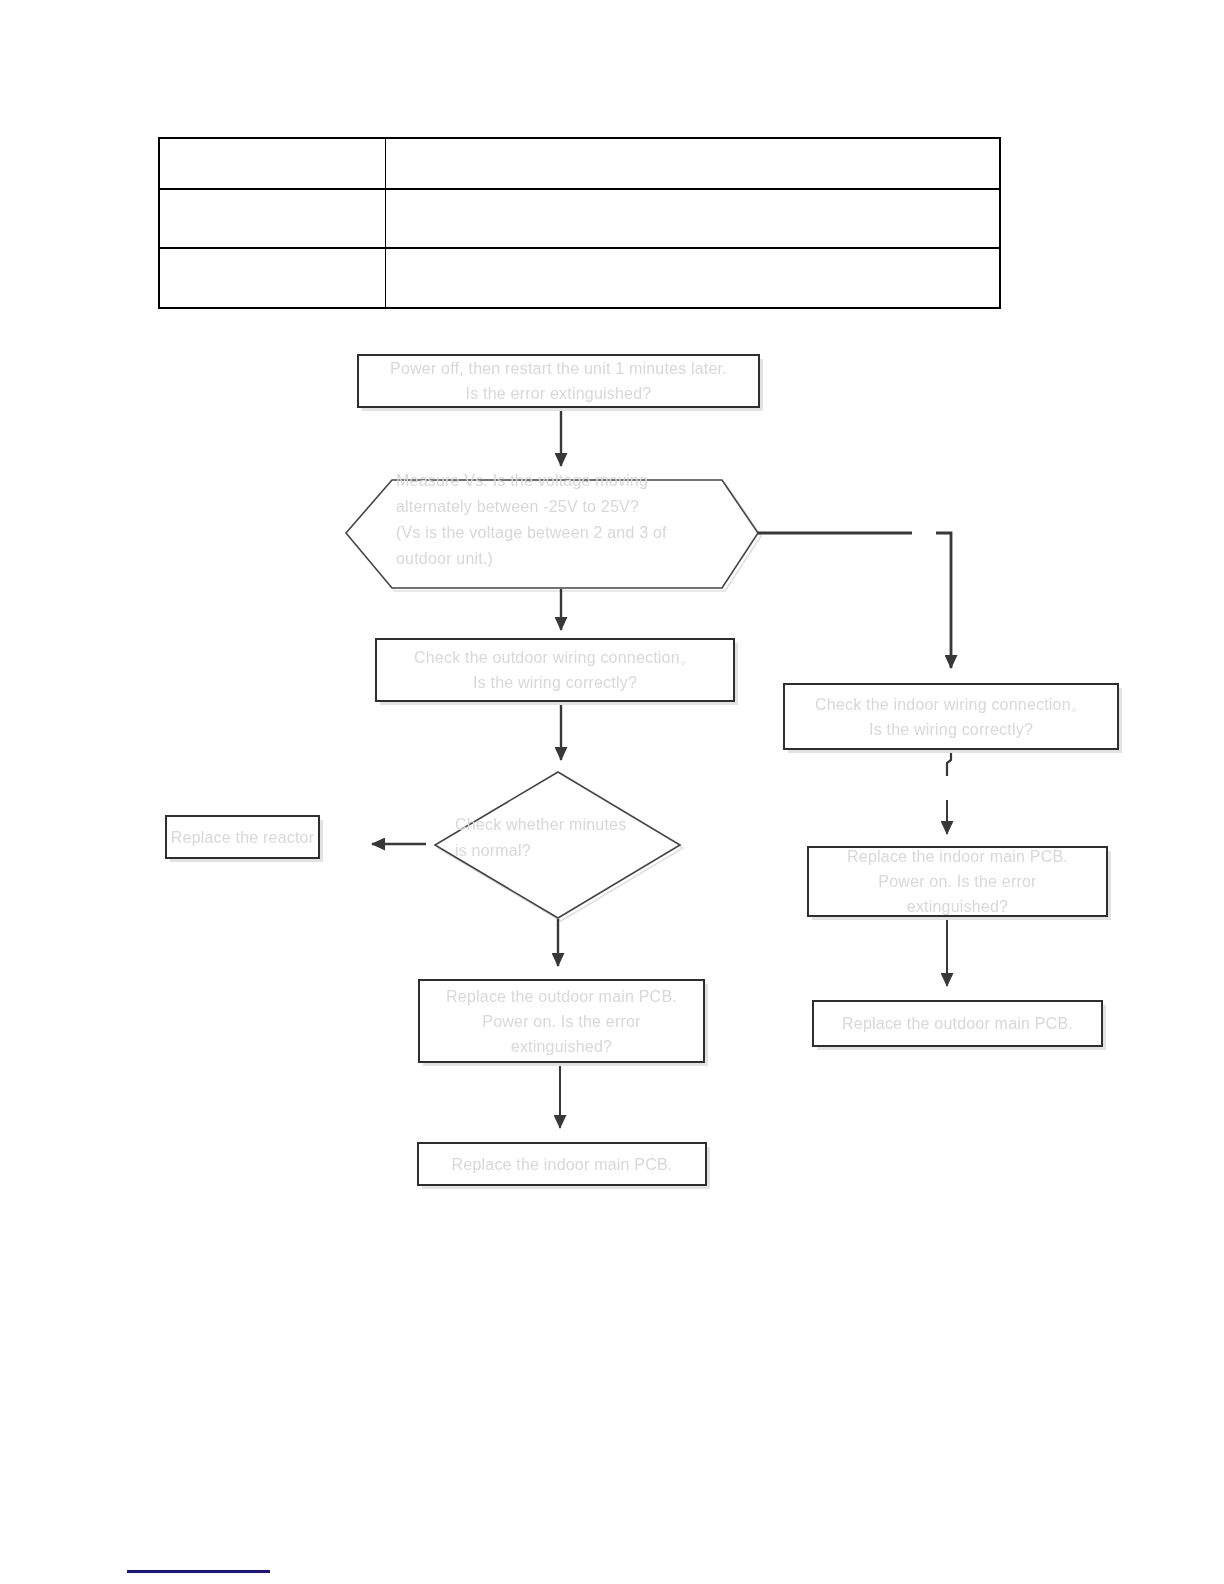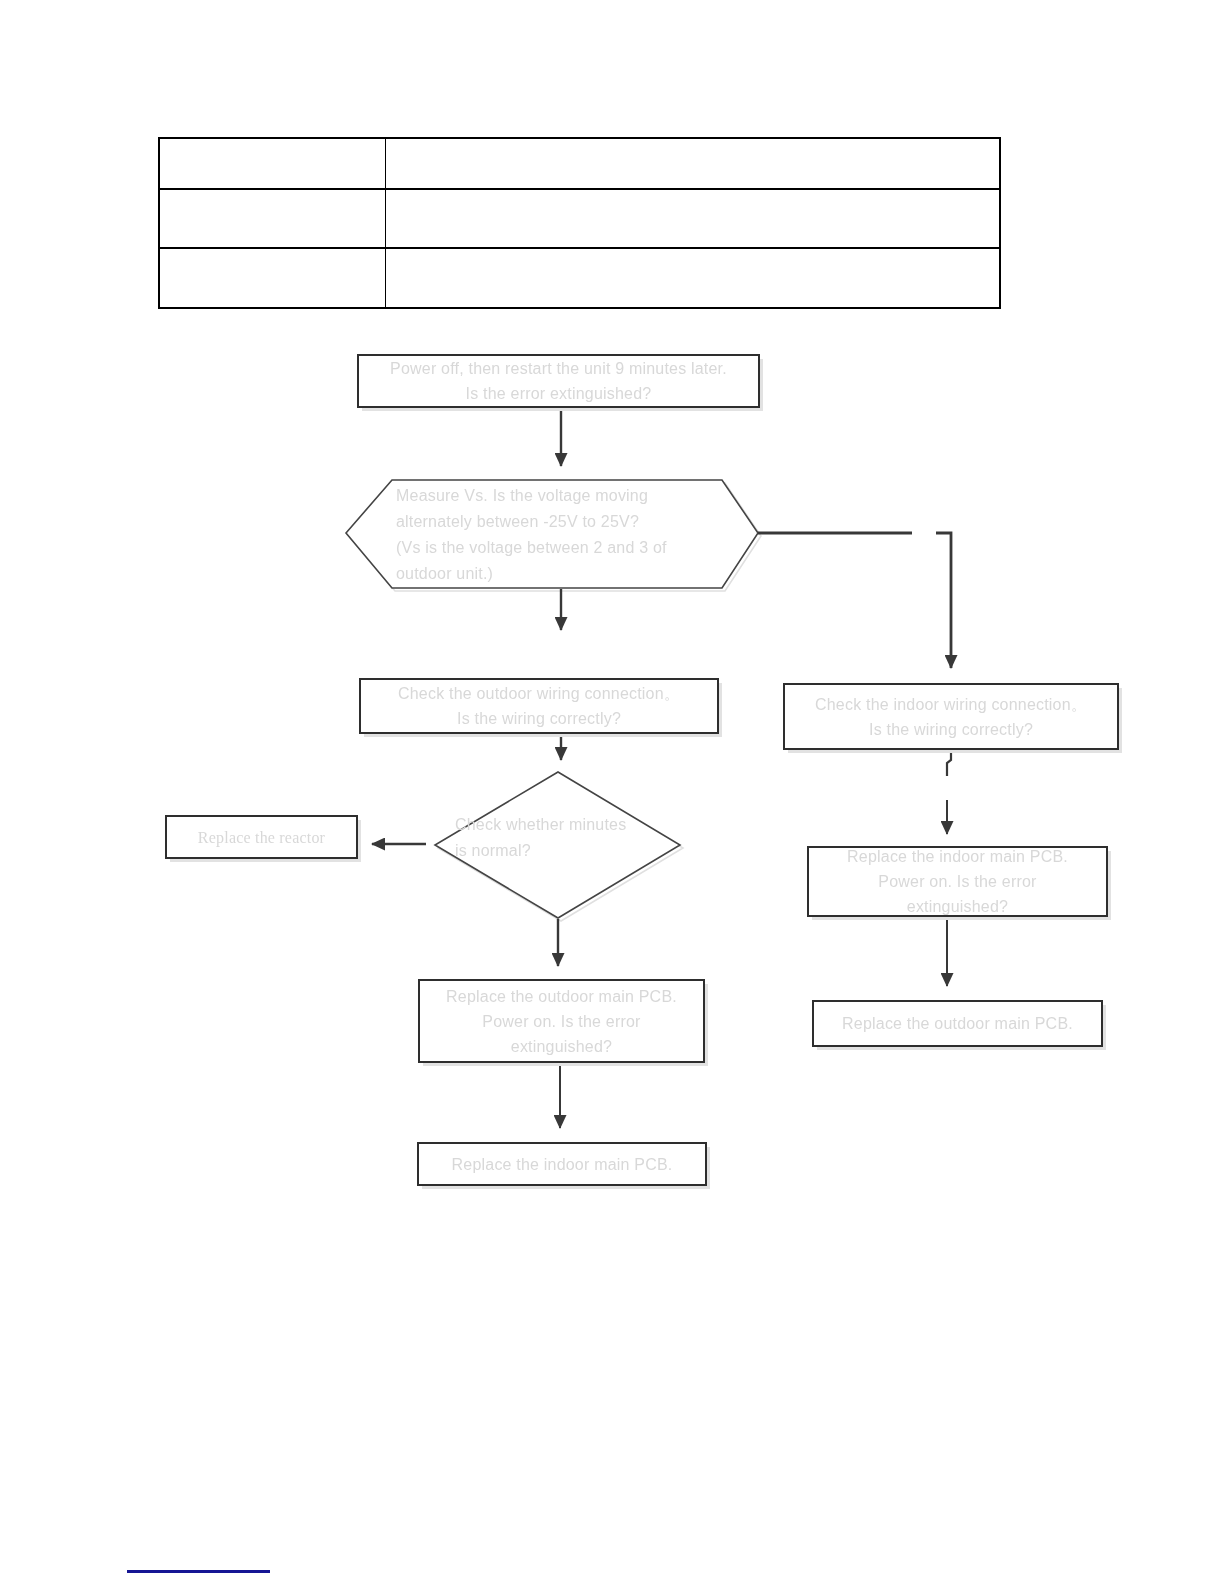--- a/index.html
+++ b/index.html
@@ -68,35 +68,35 @@
     <line x1="558" y1="919" x2="558" y2="966" stroke="#383838" stroke-width="2.4" marker-end="url(#ah)"></line>
     <line x1="560" y1="1063" x2="560" y2="1128" stroke="#383838" stroke-width="2" marker-end="url(#ah)"></line>
 
     <line x1="758" y1="533" x2="912" y2="533" stroke="#383838" stroke-width="2.8"></line>
     <polyline points="936,533 951,533 951,668" fill="none" stroke="#383838" stroke-width="2.8" marker-end="url(#ah)"></polyline>
     <polyline points="951,738 951,760 947,763 947,776" fill="none" stroke="#383838" stroke-width="2.2"></polyline>
     <line x1="947" y1="800" x2="947" y2="834" stroke="#383838" stroke-width="2" marker-end="url(#ah)"></line>
     <line x1="947" y1="917" x2="947" y2="986" stroke="#383838" stroke-width="2" marker-end="url(#ah)"></line>
   </svg>
 
-  <div class="fbox" style="left:357px;top:354px;width:403px;height:54px;">Power off, then restart the unit 9 minutes later.
+  <div class="fbox" style="left:357px;top:354px;width:403px;height:54px;">Power off, then restart the unit 1 minutes later.
 Is the error extinguished?</div>
 
-  <div class="ftext" style="left:396px;top:483px;width:345px;">Measure  Vs. Is the voltage  moving
+  <div class="ftext" style="left:396px;top:468px;width:345px;">Measure  Vs. Is the voltage  moving
 alternately between -25V to 25V?
 (Vs is the voltage between 2 and 3 of
 outdoor unit.)</div>
 
-  <div class="fbox" style="left:359px;top:638px;width:360px;height:56px;margin-top:40px;">Check the outdoor wiring connection。
+  <div class="fbox" style="left:375px;top:638px;width:360px;height:64px;">Check the outdoor wiring connection。
 Is the wiring correctly?</div>
 
   <div class="ftext" style="left:455px;top:812px;width:230px;">Check whether minutes
 is normal?</div>
 
-  <div class="fbox" style="left:165px;top:815px;width:193px;height:44px;font-family:Liberation Serif, serif;">Replace  the reactor</div>
+  <div class="fbox" style="left:165px;top:815px;width:155px;height:44px;">Replace  the reactor</div>
 
   <div class="fbox" style="left:783px;top:683px;width:336px;height:67px;">Check the indoor wiring connection。
 Is the wiring correctly?</div>
 
   <div class="fbox" style="left:807px;top:846px;width:301px;height:71px;">Replace the indoor main PCB.
 Power on. Is the error
 extinguished?</div>
 
   <div class="fbox" style="left:812px;top:1000px;width:291px;height:47px;">Replace  the outdoor main PCB.</div>
 

